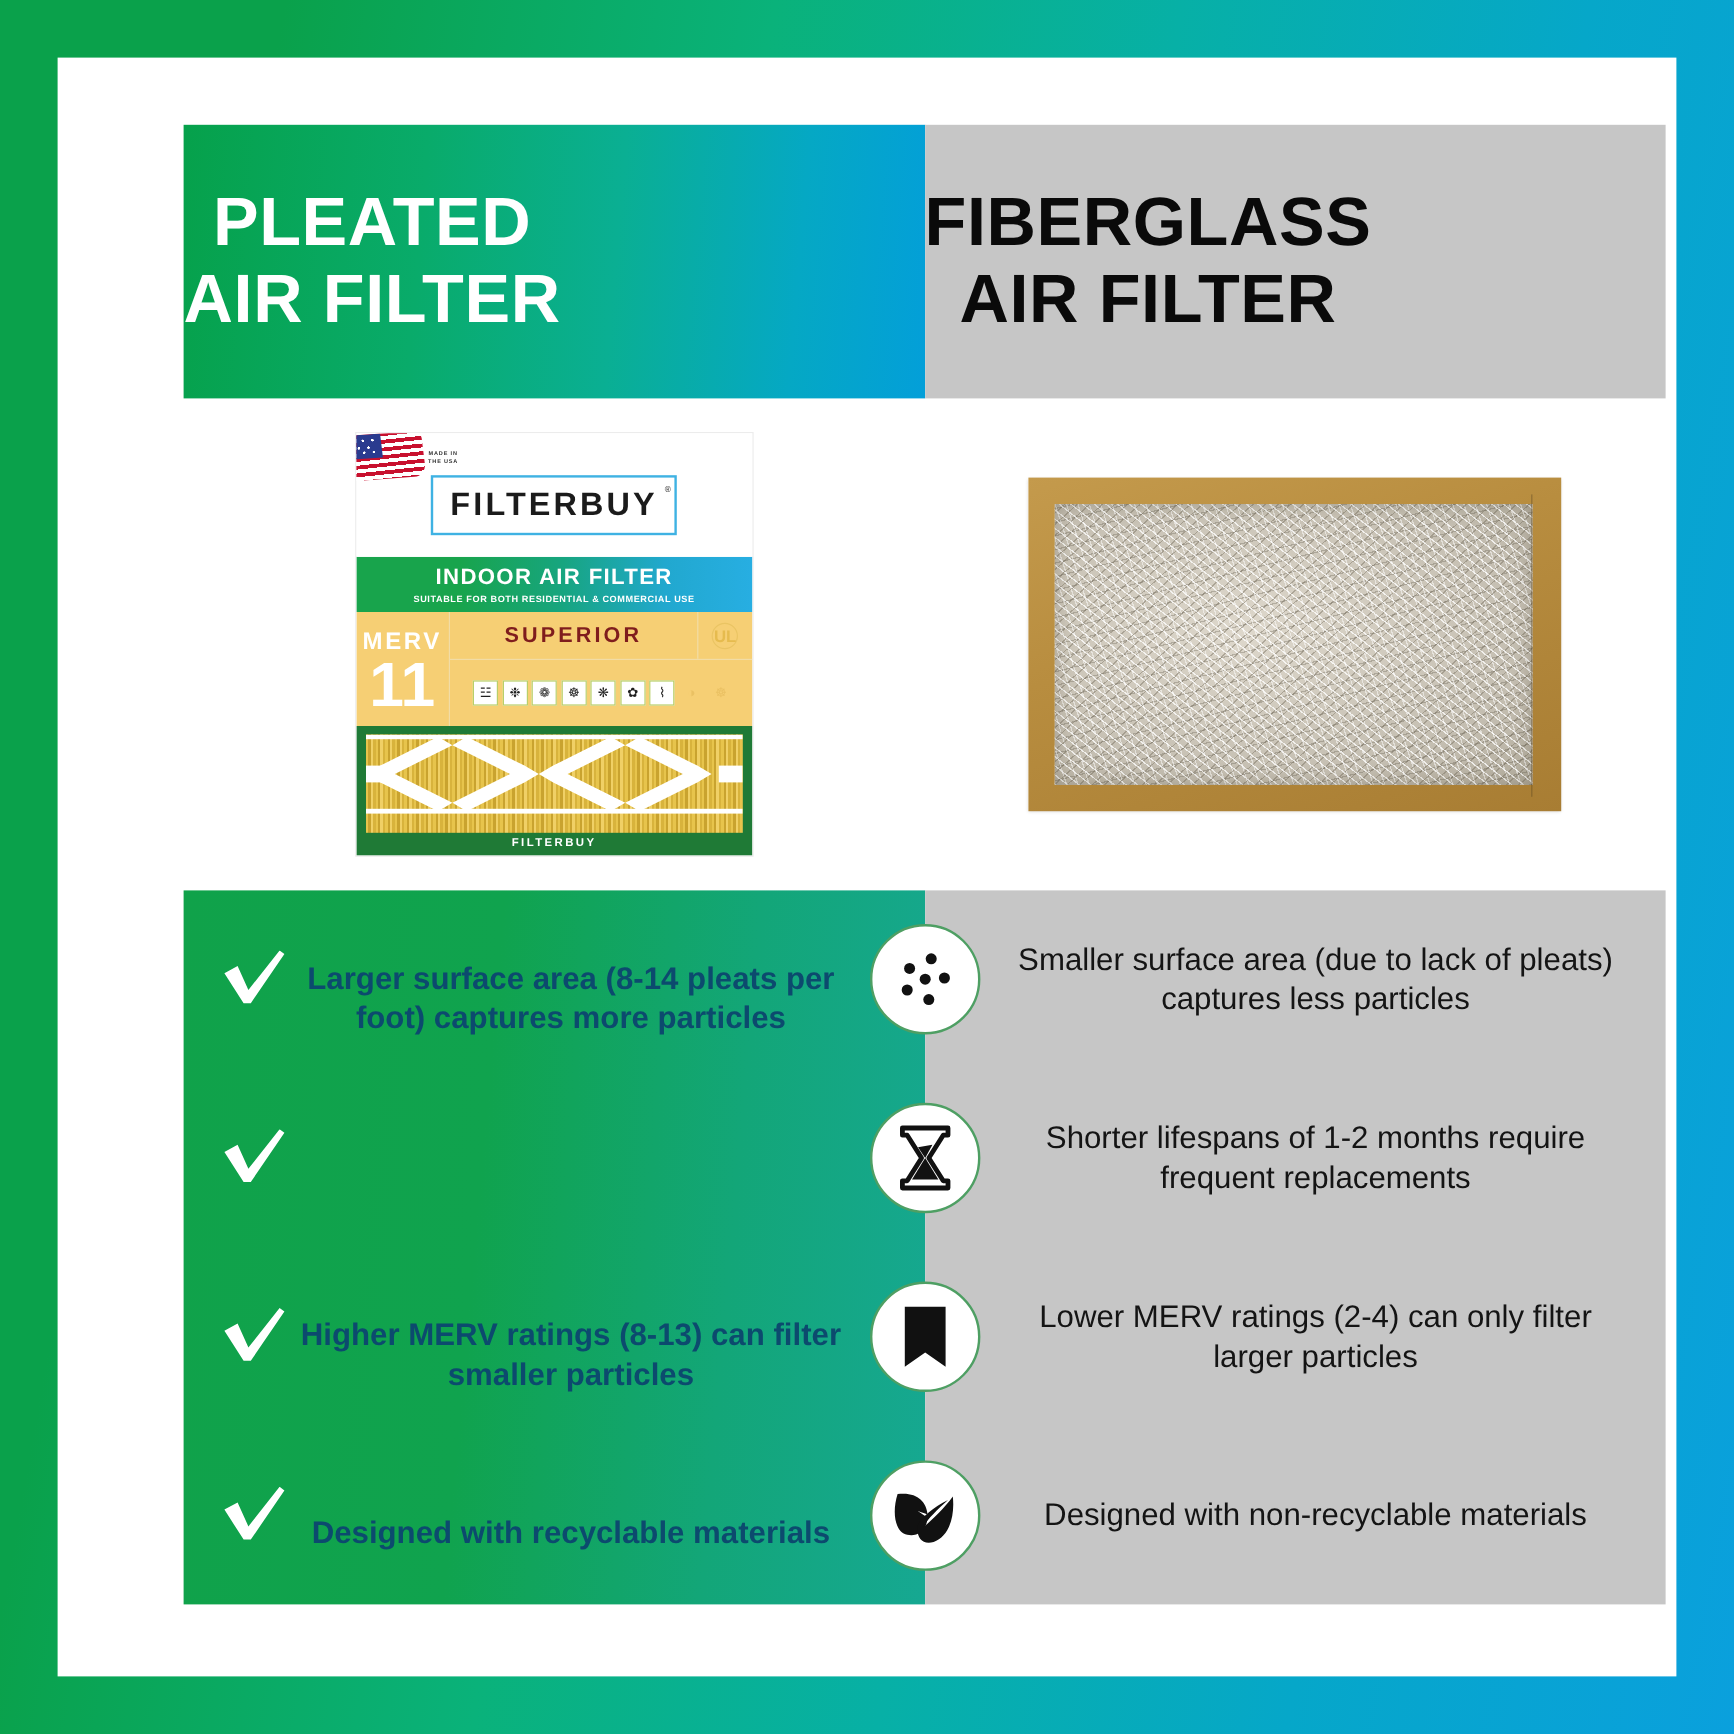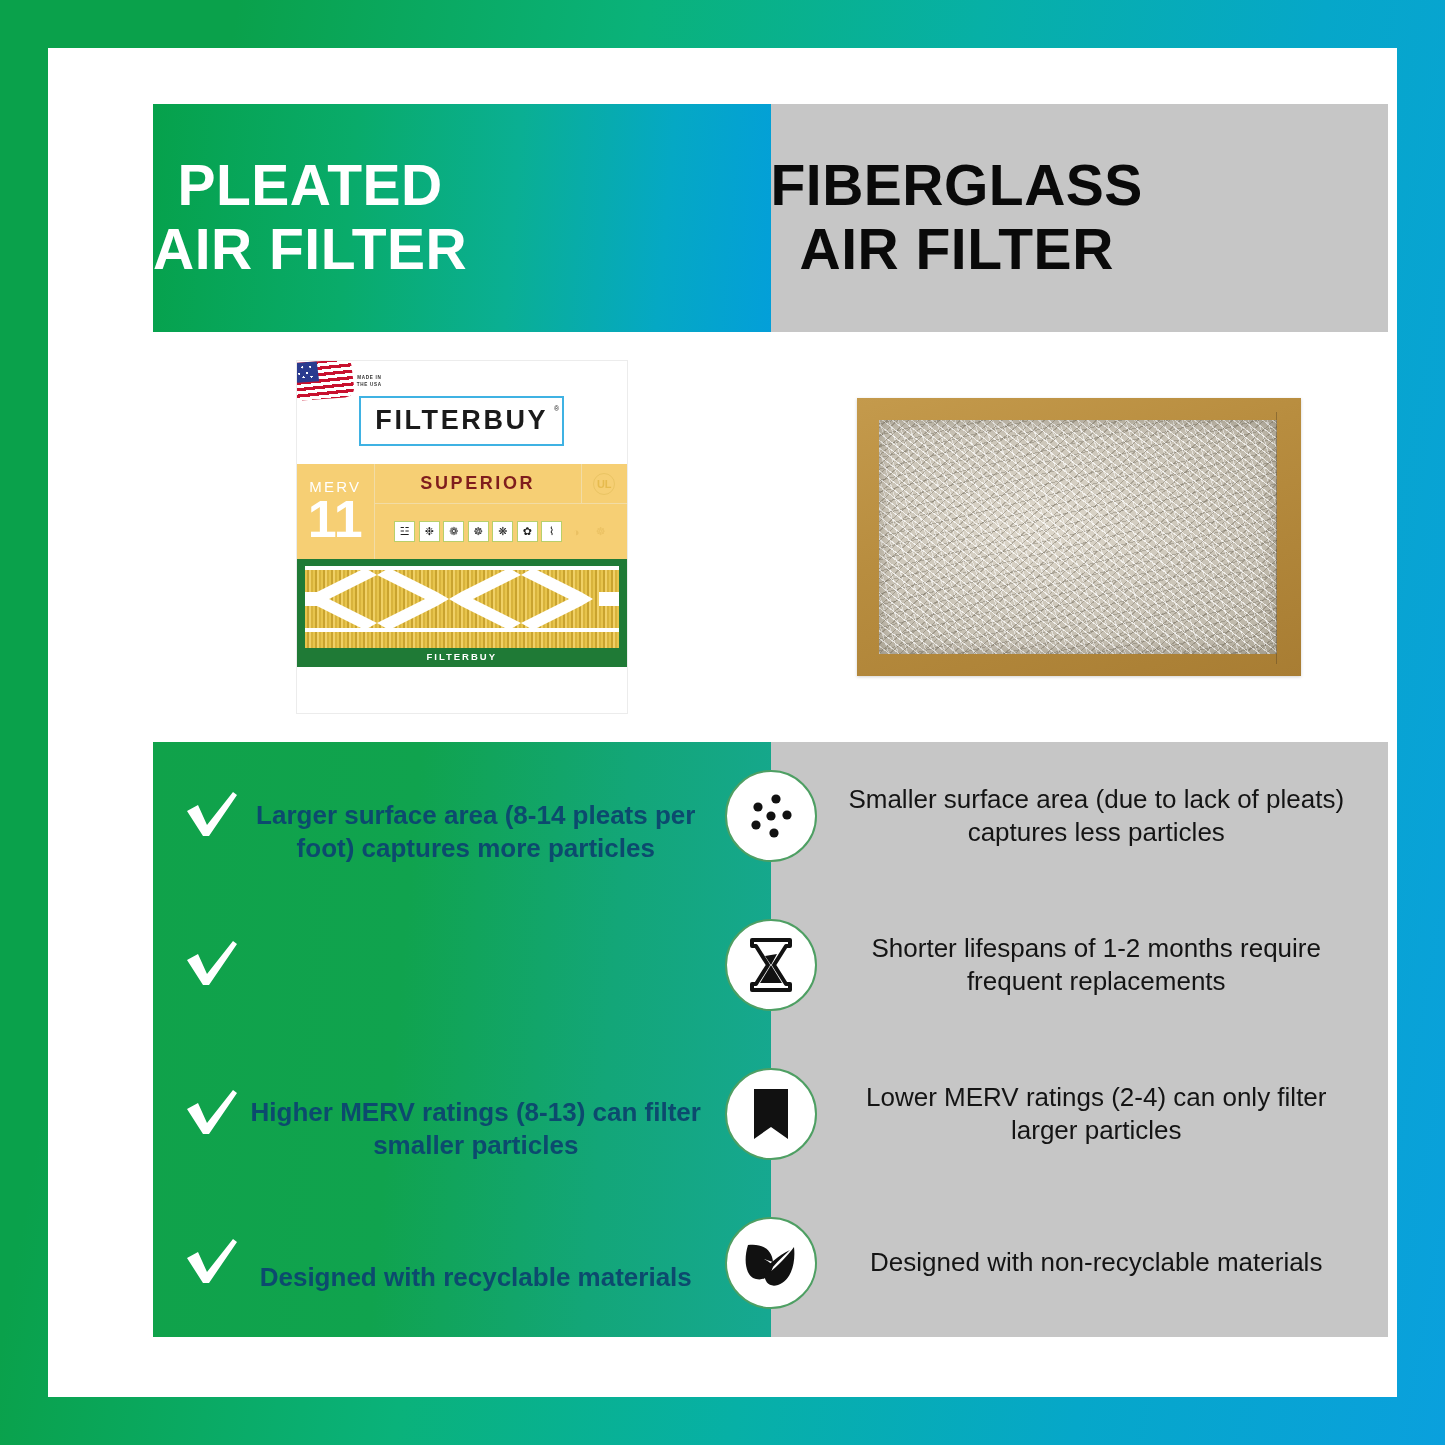--- a/index.html
+++ b/index.html
@@ -163,21 +163,21 @@
     display: flex;
     position: relative;
   }
   .merv-cell {
     width: 78px;
     border-right: 1px solid #f2dca5;
     color: #ffffff;
     text-align: center;
     padding-top: 14px;
   }
-  .merv-word { font-size: 15px; font-weight: normal; letter-spacing: 2.2px; }
+  .merv-word { font-size: 20px; font-weight: bold; letter-spacing: 2.2px; }
   .merv-num { font-size: 52px; font-weight: bold; line-height: 1; margin-top: -2px; }
   .gold-right { flex: 1; display: flex; flex-direction: column; }
   .gold-top {
     height: 40px;
     border-bottom: 1px solid #f2dca5;
     display: flex;
     align-items: center;
   }
   .superior {
     flex: 1;
@@ -195,21 +195,21 @@
     align-items: center;
     justify-content: center;
     color: #e9bf55;
     font-size: 9px;
   }
   .ul-circle {
     width: 22px; height: 22px;
     border: 1.4px solid #eac463;
     border-radius: 50%;
     display: flex; align-items: center; justify-content: center;
-    font-size: 11px; font-weight: bold; color: #e6bb4e;
+    font-size: 14px; font-weight: bold; color: #e6bb4e;
   }
   .icon-strip {
     flex: 1;
     display: flex;
     align-items: center;
     justify-content: center;
     gap: 3.5px;
     padding-left: 4px;
   }
   .mini-icon {
@@ -393,20 +393,24 @@
             <div class="made-in">
               <div>MADE IN</div>
               <div>THE USA</div>
             </div>
             <div class="brand-plate">
               <span class="brand-word">FILTERBUY</span>
               <span class="brand-reg">®</span>
             </div>
           </div>
 
+          <div class="box-band">
+            <div class="band-t1">INDOOR AIR FILTER</div>
+            <div class="band-t2">SUITABLE FOR BOTH RESIDENTIAL &amp; COMMERCIAL USE</div>
+          </div>
 
           <div class="box-gold">
             <div class="merv-cell">
               <div class="merv-word">MERV</div>
               <div class="merv-num">11</div>
             </div>
             <div class="gold-right">
               <div class="gold-top">
                 <div class="superior">SUPERIOR</div>
                 <div class="ul-mark">

